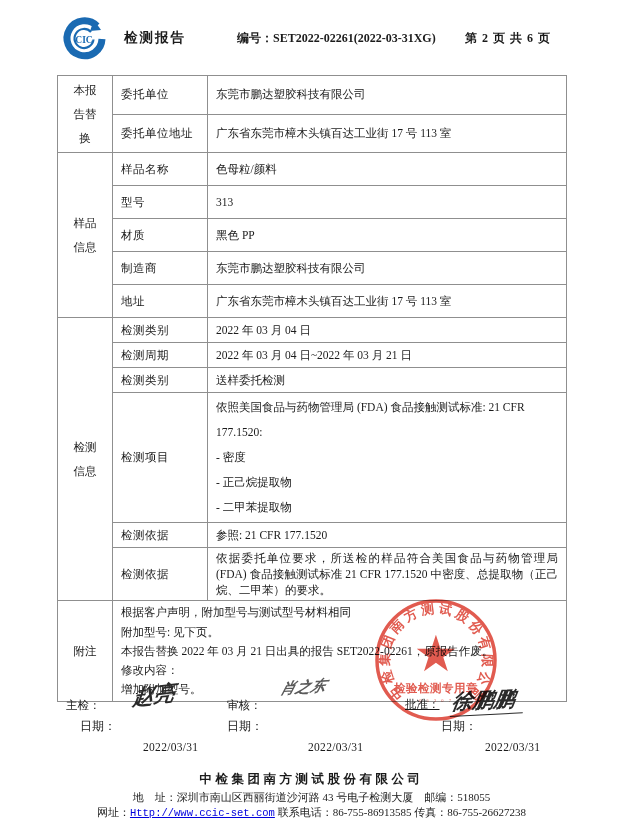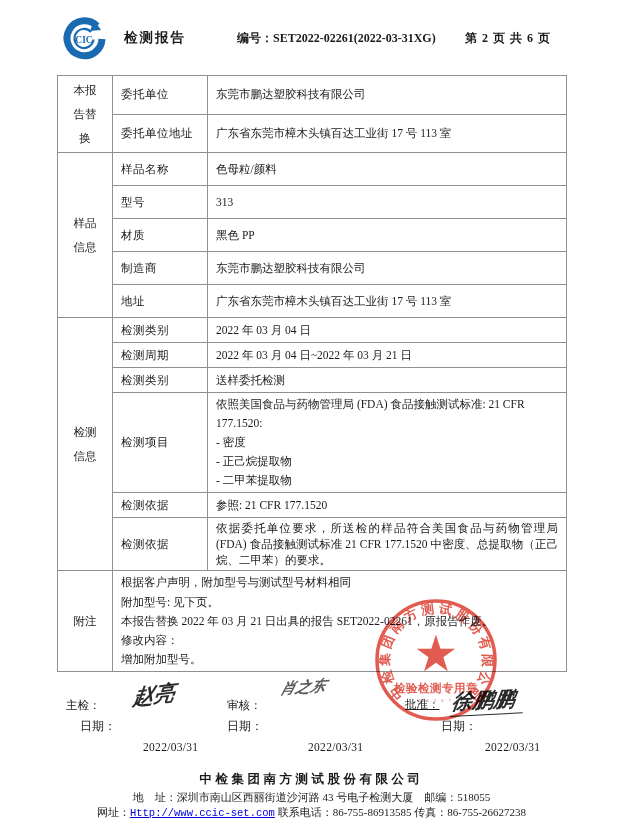--- a/index.html
+++ b/index.html
@@ -22,21 +22,21 @@
   table.report td {
     border:1px solid #8f8f8f; vertical-align:middle;
     font-size:11.5px; padding:2px 8px;
   }
   td.sec { text-align:center; padding:2px 4px; }
   td.sec span { display:inline-block; width:2.2em; line-height:2.1; text-align:center; }
   td.lbl { padding-left:9px; letter-spacing:0.5px; }
   td.val { padding-left:11px; }
   tr.h34 { height:34px; } tr.h33 { height:33px; } tr.h25 { height:25px; }
   tr.h90 { height:90px; } tr.h48 { height:48px; } tr.h97 { height:97px; }
-  td.multiline { white-space:pre-line; line-height:19px; }
+  td.multiline { white-space:pre-line; line-height:25px; }
   td.conclusion { line-height:16px; text-align:justify; padding-top:4px; padding-bottom:4px; }
   td.notes { white-space:pre-line; line-height:19.2px; vertical-align:middle; }
   
   .sig-label { position:absolute; font-size:11.5px; }
   .sig-name { position:absolute; font-style:italic; font-weight:bold; color:#2a2a2a;
               font-family:"DejaVu Serif",serif; white-space:nowrap; }
   .sig-1 { left:133px; top:681px; font-size:21px; transform:rotate(-7deg) skewX(-14deg); }
   .sig-2 { left:281px; top:678px; font-size:15px; color:#5a5a5a; transform:rotate(-4deg) skewX(-20deg); }
   .sig-3 { left:452px; top:686px; font-size:21px; transform:rotate(-3deg) skewX(-12deg);
            border-bottom:1.5px solid #2a2a2a; padding-right:10px; }

